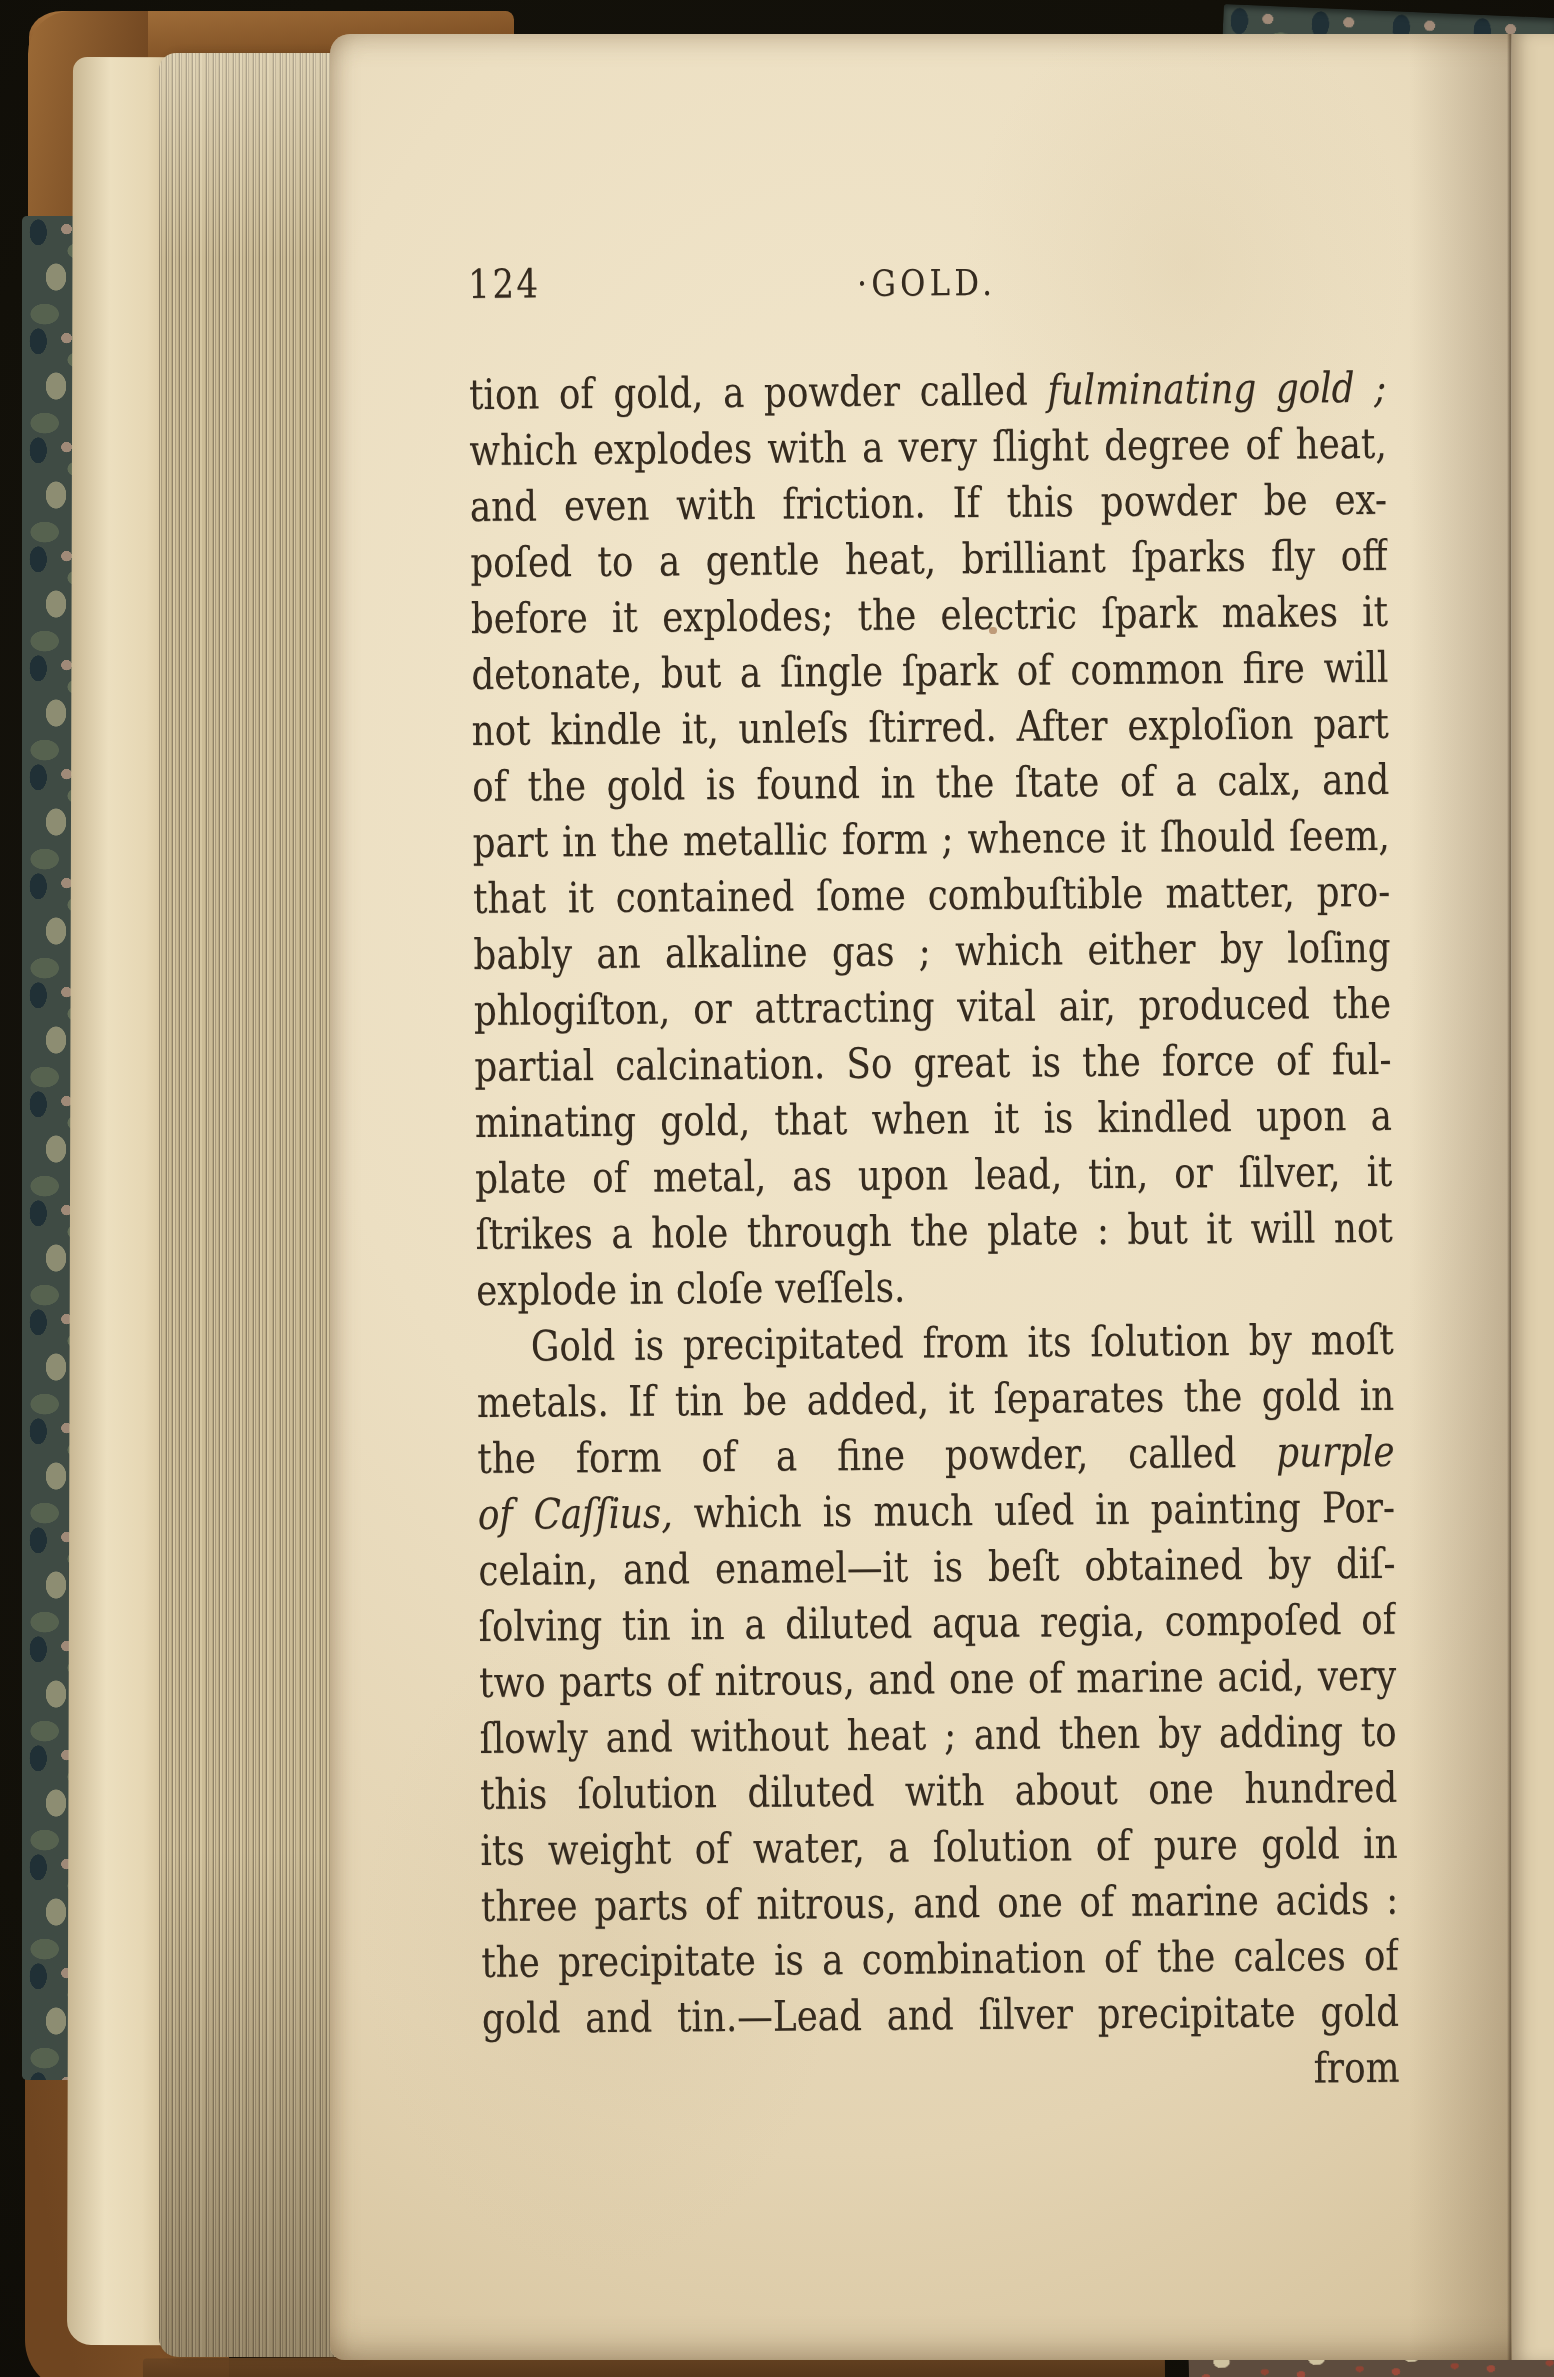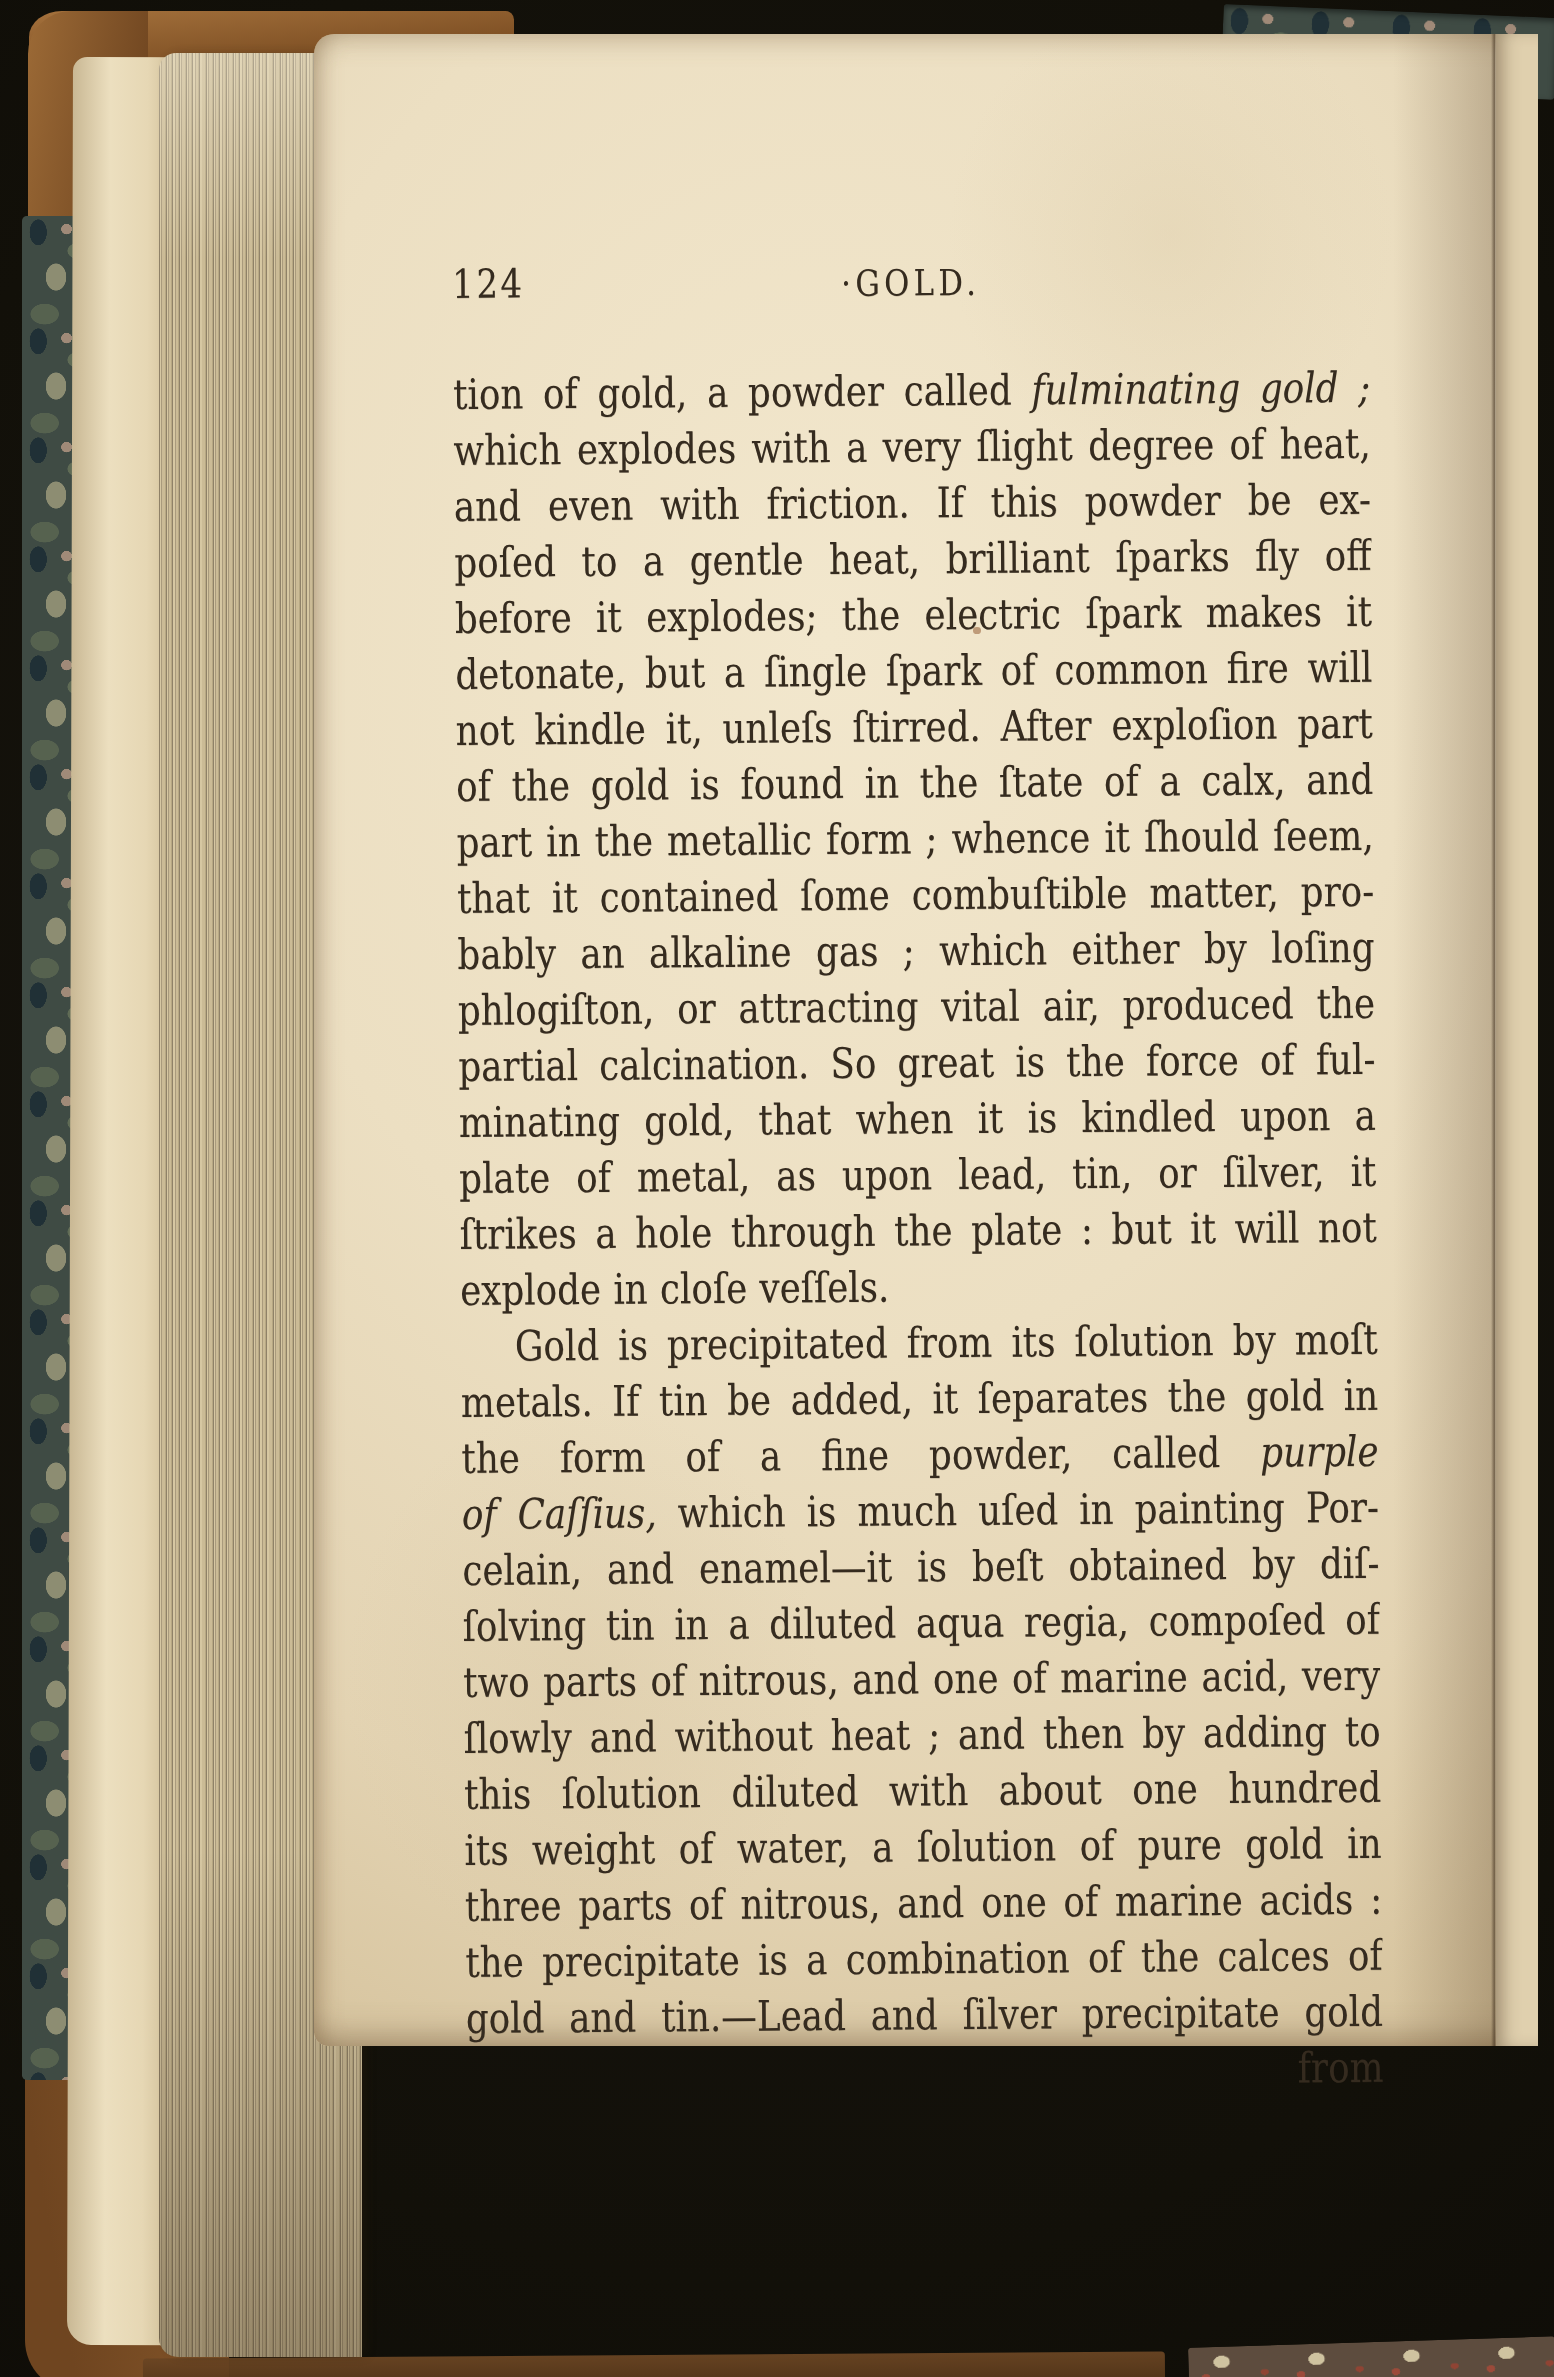--- a/index.html
+++ b/index.html
@@ -64,21 +64,21 @@
     background-image:
       linear-gradient(180deg, rgba(255,250,235,.30) 0%, rgba(255,250,235,0) 9%, rgba(0,0,0,0) 78%, rgba(55,40,22,.35) 100%),
       repeating-linear-gradient(90deg,
         var(--foreedge_dark,#8f8168) 0 1px, #d6c7a2 1px 2.4px,
         #a99a7c 2.4px 3.3px, var(--foreedge_light,#cbbb96) 3.3px 5.7px, #b7a883 5.7px 6.7px);
     border-radius:17px 0 0 19px;
     box-shadow:6.7px 0 10.5px -3.8px rgba(40,28,14,.45);
   }
   
   .page{
-    position:absolute;left:314px;top:34px;width:1224px;height:2012px;
+    position:absolute;left:330px;top:34px;width:1224px;height:2326px;
     background:
       radial-gradient(28% 18% at 70% 10%, rgba(214,196,158,.28), transparent 65%),
       radial-gradient(30% 22% at 22% 82%, rgba(206,188,152,.22), transparent 65%),
       radial-gradient(120% 90% at 42% 30%, var(--paper,#f2e7cd) 0%, #ecdfc2 40%, #e3d3b2 68%, var(--paper_edge,#d5c29c) 88%, #c9b48c 100%);
     border-radius:20px 3.8px 0 14.3px;
     box-shadow:
       inset 13.3px 0 26px -10.5px rgba(120,92,58,.38),
       inset 0 16px 28.5px -13.3px rgba(115,88,55,.33),
       inset 0 -22px 33px -14.3px rgba(95,72,45,.42);
   }

